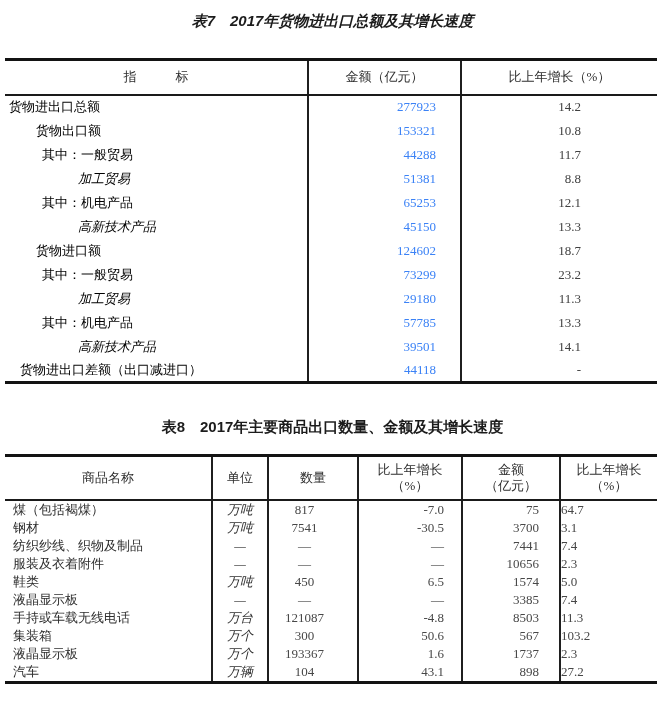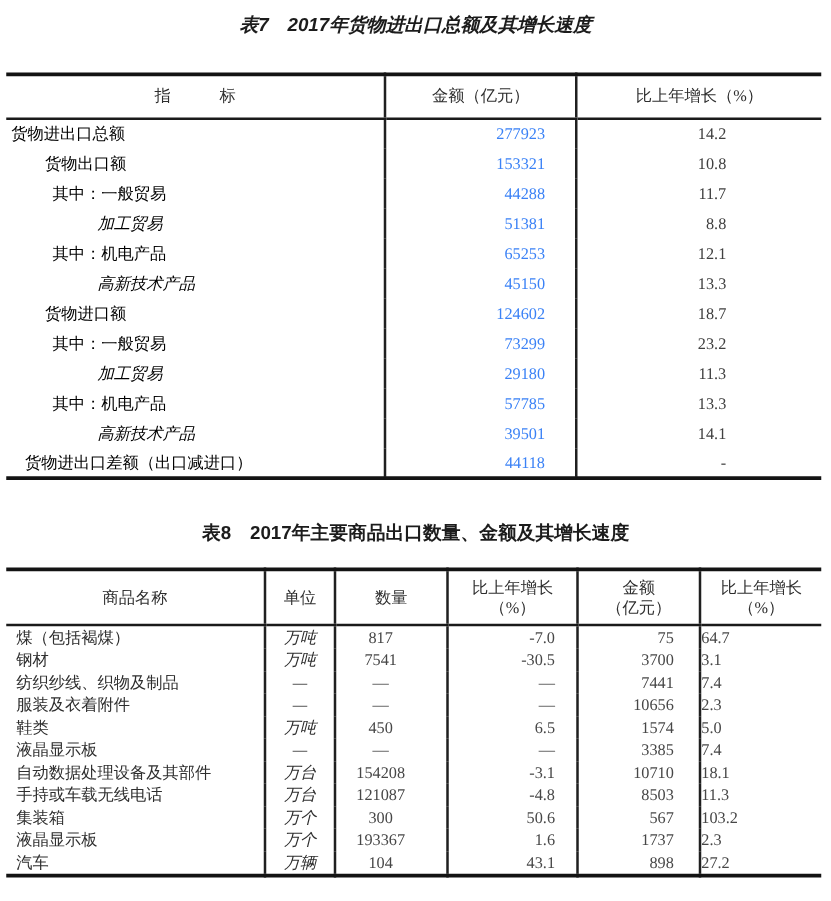--- a/index.html
+++ b/index.html
@@ -237,28 +237,20 @@
         </tr>
         <tr>
           <td class="p-name">液晶显示板</td>
           <td class="p-unit">—</td>
           <td class="p-qty">—</td>
           <td class="p-qgrow">—</td>
           <td class="p-amt">3385</td>
           <td class="p-agrow">7.4</td>
         </tr>
         <tr>
-          <td class="p-name">自动数据处理设备及其部件</td>
-          <td class="p-unit">万台</td>
-          <td class="p-qty">154208</td>
-          <td class="p-qgrow">-3.1</td>
-          <td class="p-amt">10710</td>
-          <td class="p-agrow">18.1</td>
-        </tr>
-        <tr>
           <td class="p-name">手持或车载无线电话</td>
           <td class="p-unit">万台</td>
           <td class="p-qty">121087</td>
           <td class="p-qgrow">-4.8</td>
           <td class="p-amt">8503</td>
           <td class="p-agrow">11.3</td>
         </tr>
         <tr>
           <td class="p-name">集装箱</td>
           <td class="p-unit">万个</td>

